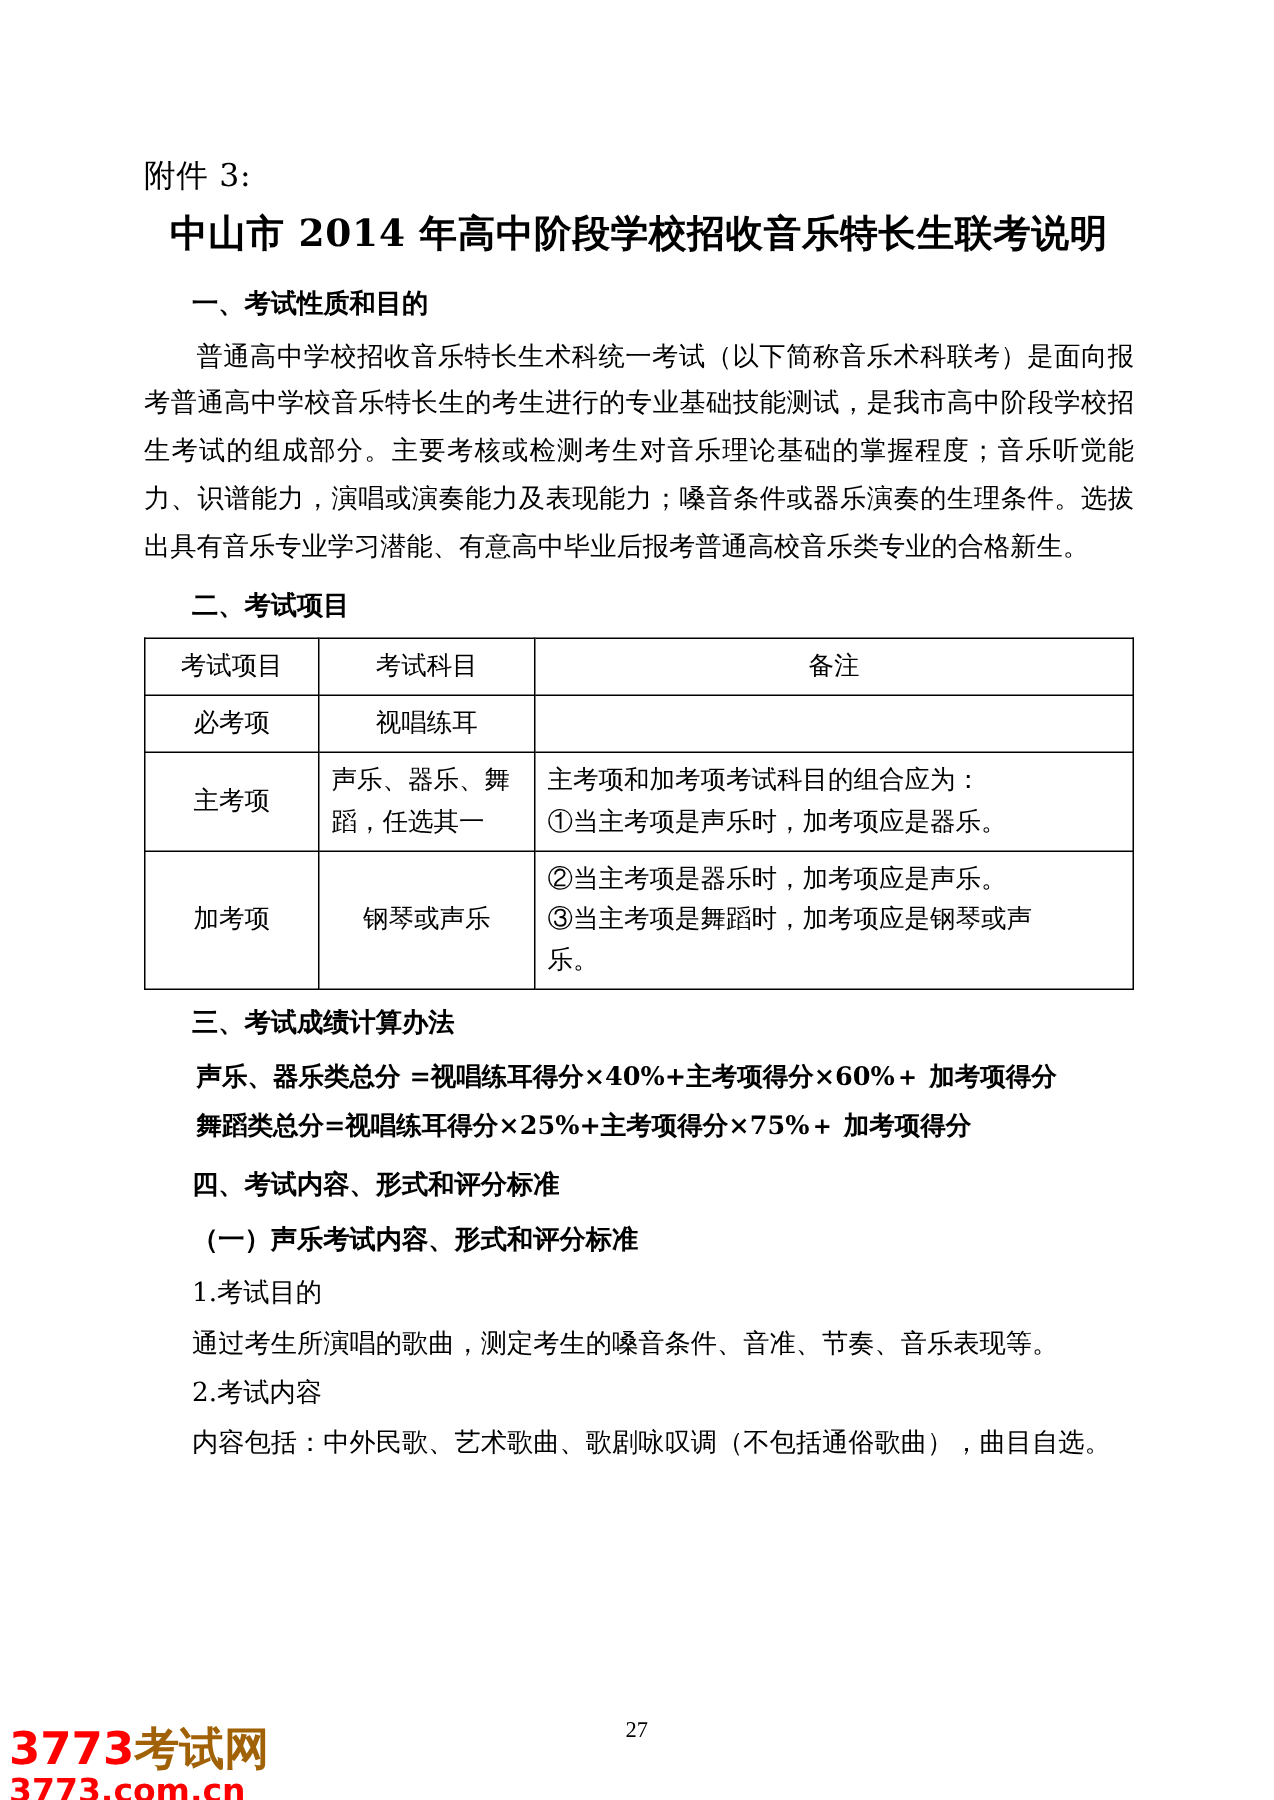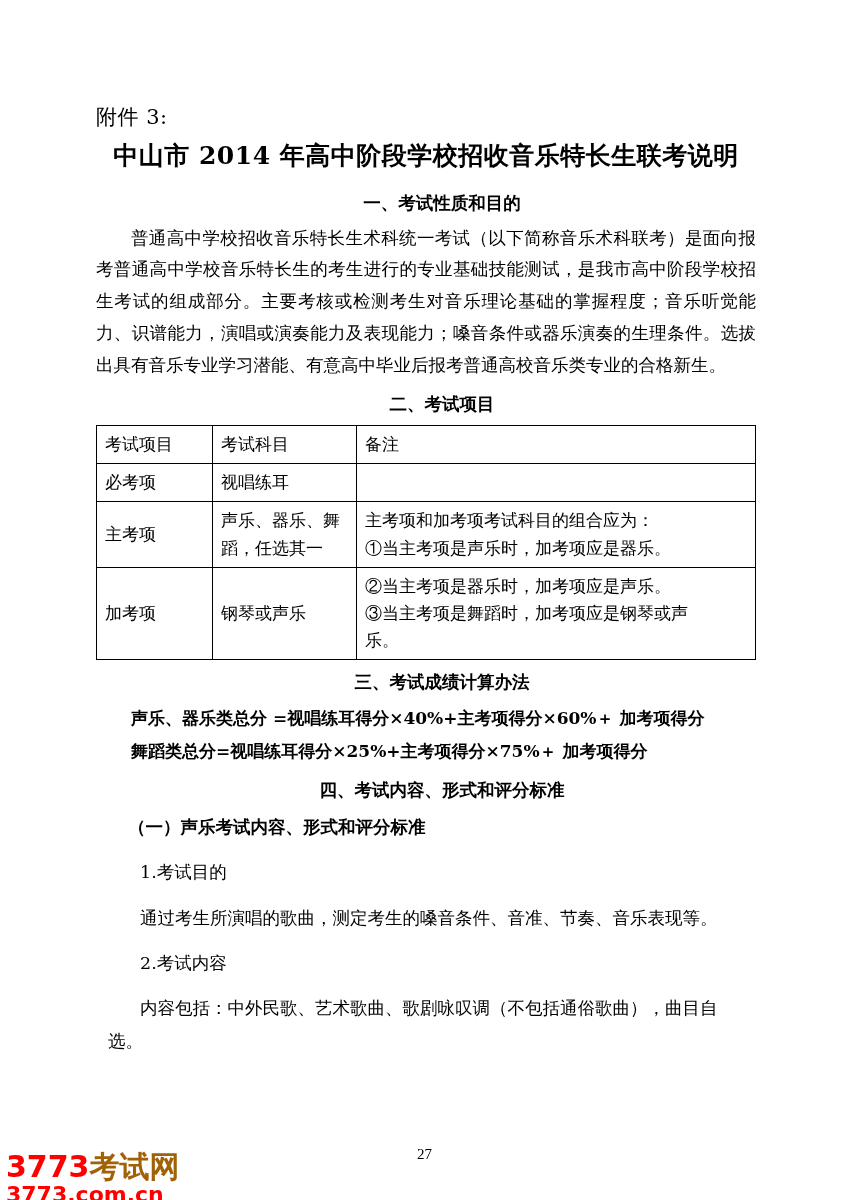--- a/index.html
+++ b/index.html
@@ -41,41 +41,40 @@
     letter-spacing: 0.5px;
     line-height: 1.4;
     margin: 0 0 14px 0;
   }
   .section-heading {
     font-size: 17.5px;
     font-weight: bold;
     line-height: 1.9;
     margin: 6px 0 2px 0;
     text-indent: 32px;
-    text-align: center;
   }
   .sub-heading {
     font-size: 17.5px;
     font-weight: bold;
     line-height: 1.9;
     margin: 4px 0 2px 0;
     text-indent: 32px;
   }
   .para {
     font-size: 17.5px;
     line-height: 1.82;
     text-align: justify;
     text-justify: inter-ideograph;
     margin: 0;
     text-indent: 35px;
   }
   .para-small-indent {
     font-size: 17.5px;
     line-height: 1.9;
-    margin: 12px;
+    margin: 0;
     text-indent: 32px;
   }
   .formula {
     font-size: 17px;
     line-height: 1.95;
     margin: 0;
     text-indent: 35px;
     font-weight: bold;
   }
   table.exam-table {
@@ -85,20 +84,21 @@
     table-layout: fixed;
   }
   table.exam-table td {
     border: 1px solid #000000;
     font-size: 17px;
     line-height: 1.6;
     padding: 5px 8px;
     vertical-align: middle;
   }
   .cell-center {
+    text-align: center;
   }
   .cell-left {
     text-align: left;
   }
   .col1 { width: 116px; }
   .col2 { width: 144px; }
   .col3 { width: auto; }
   .page-number {
     position: absolute;
     left: 0;

